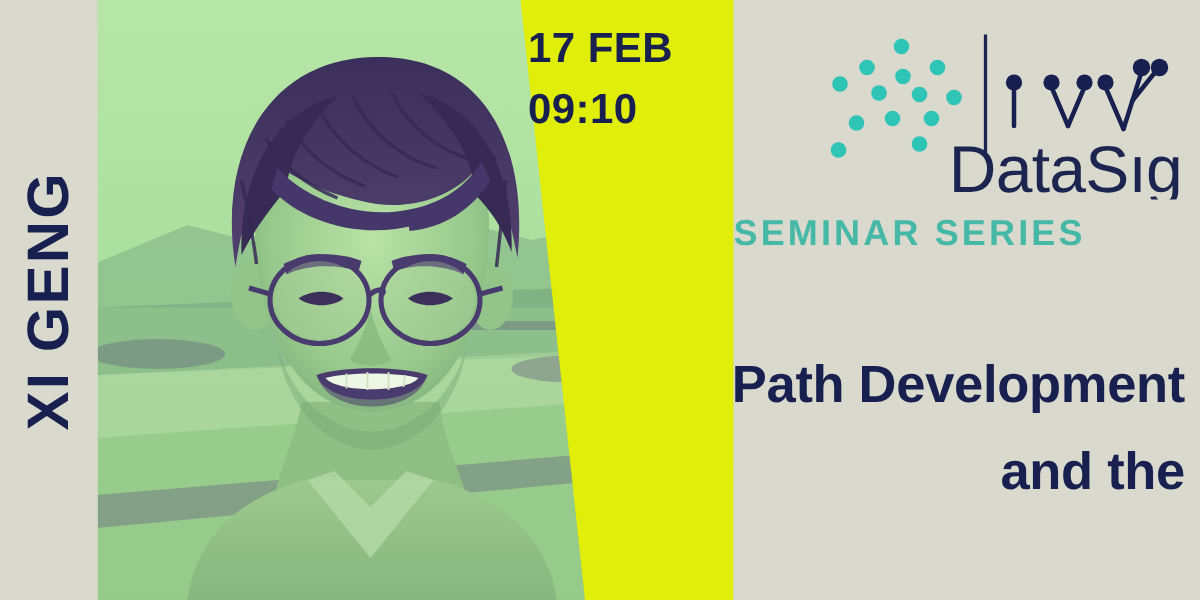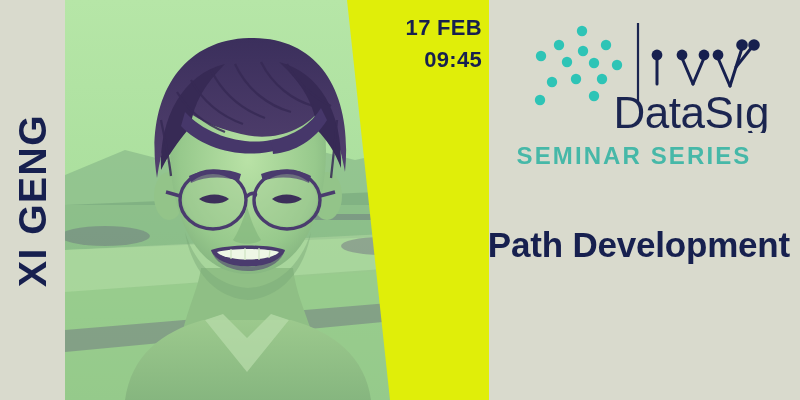--- a/index.html
+++ b/index.html
@@ -83,47 +83,47 @@
     z-index: 4;
   }
 
   
   .date-block {
     position: absolute;
     left: 352px;
     top: 12px;
     width: 130px;
     z-index: 6;
-    text-align: right;
+    text-align: left;
     color: #17204f;
     font-weight: bold;
-    font-size: 22px;
+    font-size: 28px;
     line-height: 1.45;
     letter-spacing: 0.3px;
   }
   .date-block div { white-space: nowrap; }
 
   
   .logo-lockup {
     position: absolute;
-    left: 526px;
+    left: 545px;
     top: 18px;
     width: 245px;
     height: 115px;
     z-index: 6;
   }
   .logo-lockup svg { display:block; width:100%; height:100%; }
 
   .seminar-series {
     position: absolute;
     left: 489px;
     top: 142px;
     width: 300px;
     z-index: 6;
-    text-align: center;
+    text-align: left;
     padding-right: 10px;
     box-sizing: border-box;
     color: #46b8a8;
     font-size: 24px;
     font-weight: bold;
     letter-spacing: 2.1px;
     white-space: nowrap;
   }
 
   
@@ -133,21 +133,21 @@
     top: 222px;
     width: 560px;
     z-index: 6;
     text-align: right;
     color: #17204f;
     font-size: 35px;
     font-weight: bold;
     line-height: 1.31;
     letter-spacing: -0.2px;
   }
-  .talk-title .line { white-space: nowrap; }
+  .talk-title .line { white-space: nowrap; margin-top: 12px; }
 </style>
 </head>
 <body>
 
 <div id="poster">
 
   <div class="portrait">
     <svg viewBox="0 0 360 400" preserveAspectRatio="xMidYMid slice" aria-hidden="true">
       <defs>
         <linearGradient id="skyg" x1="0" y1="0" x2="0" y2="1">
@@ -253,21 +253,21 @@
   <div class="right-panel"></div>
 
   <div class="wedge">
     <svg viewBox="0 0 800 400" preserveAspectRatio="none" aria-hidden="true">
       <polygon points="347,0 490,0 489,400 390,400" fill="#e0ee09"></polygon>
     </svg>
   </div>
 
   <div class="date-block">
     <div>17 FEB</div>
-    <div>09:45</div>
+    <div>09:10</div>
   </div>
 
   <div class="logo-lockup">
     <svg viewBox="0 0 245 115" aria-hidden="true">
 
       <g fill="#2ec4b6">
         <circle cx="56" cy="13" r="5.2"></circle>
         <circle cx="33" cy="27" r="5.2"></circle>
         <circle cx="57" cy="33" r="5.2"></circle>
         <circle cx="80" cy="27" r="5.2"></circle>
@@ -303,15 +303,16 @@
       </g>
 
       <text x="243" y="110" text-anchor="end" font-family="Liberation Sans, sans-serif" font-size="44" font-weight="300" fill="#1b2550" letter-spacing="-0.5">DataSıg</text>
     </svg>
   </div>
 
   <div class="seminar-series">SEMINAR SERIES</div>
 
   <div class="talk-title">
     <div class="line">Path Development</div>
+    <div class="line">and the</div>
   </div>
 
 </div>
 
 </body></html>

